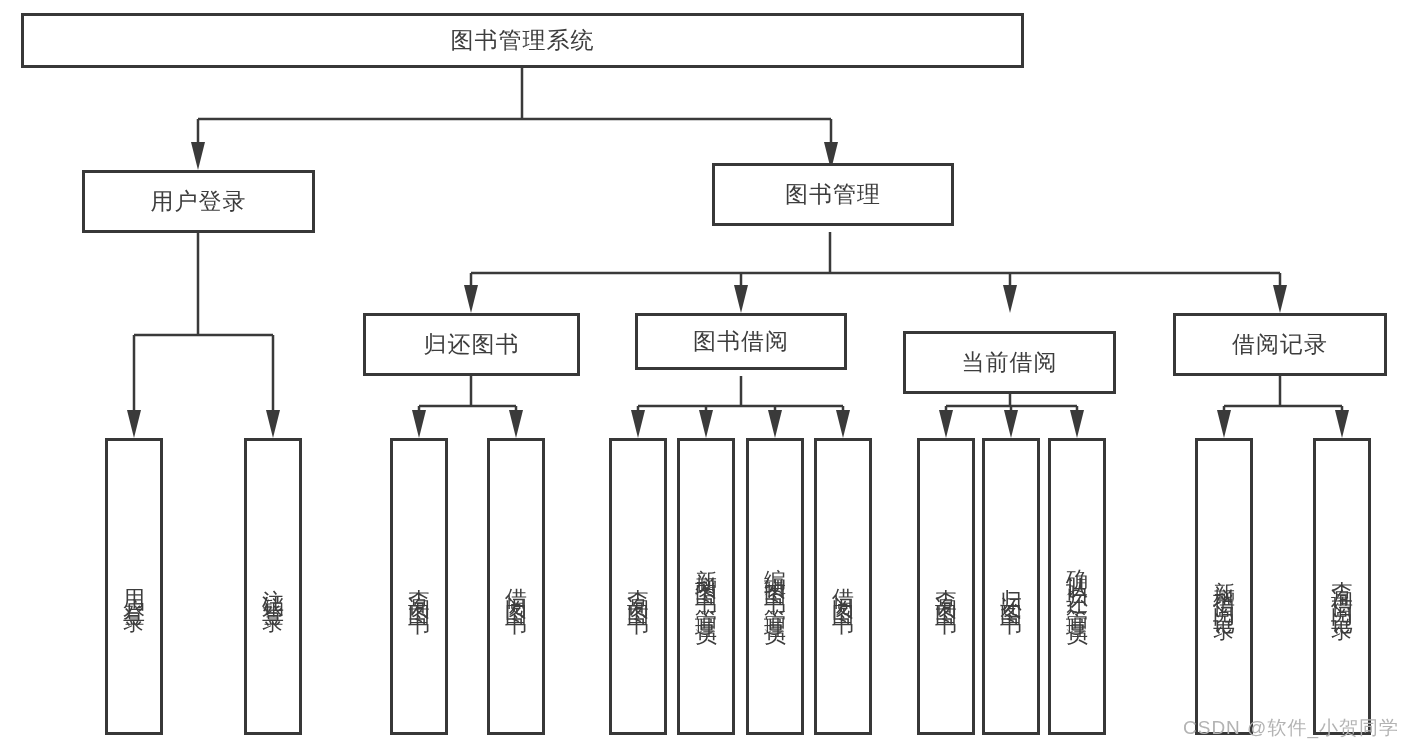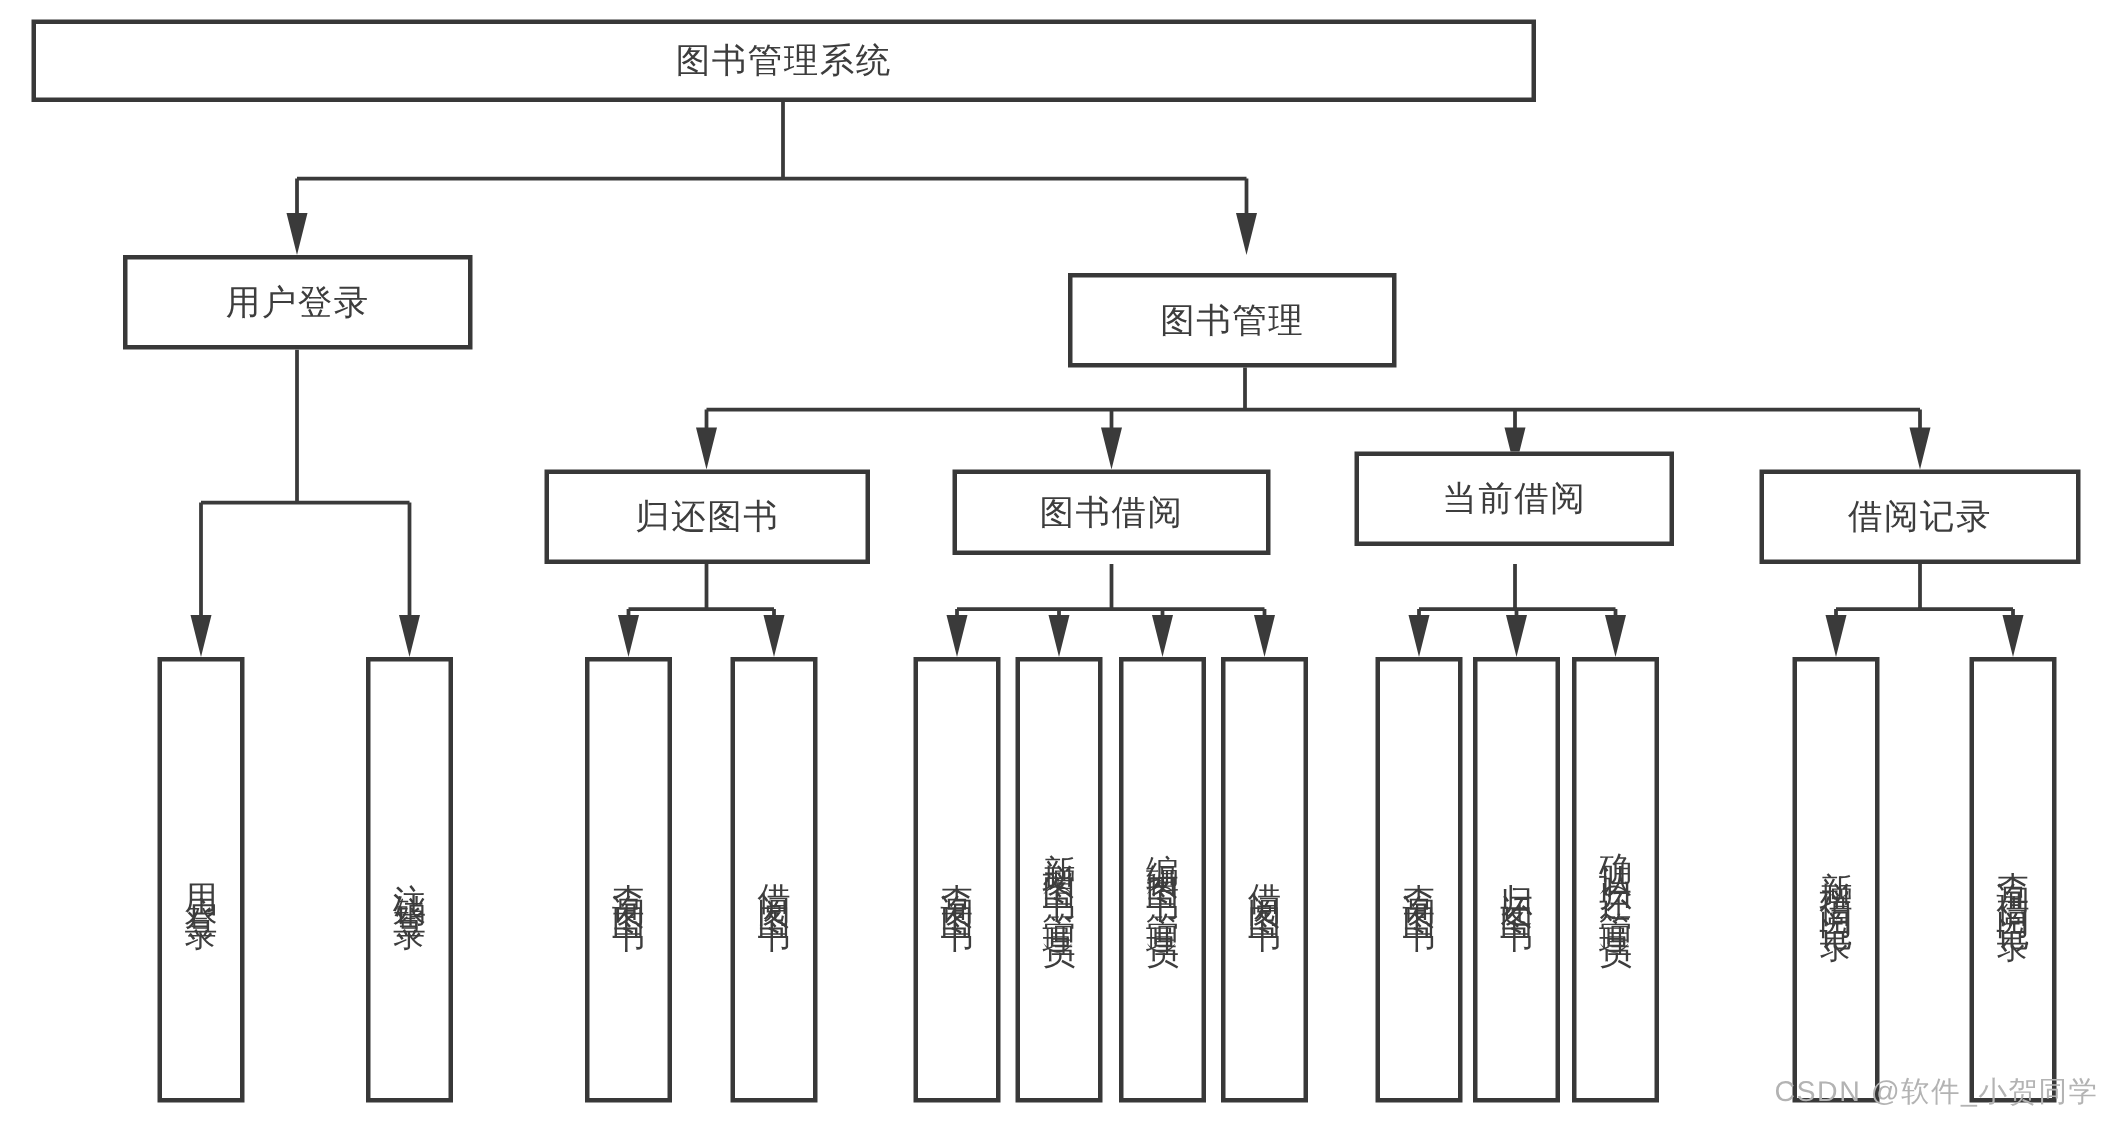--- a/index.html
+++ b/index.html
@@ -107,31 +107,31 @@
     </g>
   </svg>
 
   <div class="hbox" style="left:21px; top:13px; width:1003px; height:55px;">
     <span>图书管理系统</span>
   </div>
 
   <div class="hbox" style="left:82px; top:170px; width:233px; height:63px;">
     <span>用户登录</span>
   </div>
-  <div class="hbox" style="left:712px; top:182px; width:219px; height:63px;">
+  <div class="hbox" style="left:712px; top:163px; width:242px; height:63px;">
     <span>图书管理</span>
   </div>
 
   <div class="hbox" style="left:363px; top:313px; width:217px; height:63px;">
     <span>归还图书</span>
   </div>
   <div class="hbox" style="left:635px; top:313px; width:212px; height:57px;">
     <span>图书借阅</span>
   </div>
-  <div class="hbox" style="left:903px; top:301px; width:213px; height:63px;font-family:Liberation Serif, serif;">
+  <div class="hbox" style="left:903px; top:331px; width:213px; height:63px;font-family:Liberation Serif, serif;">
     <span>当前借阅</span>
   </div>
   <div class="hbox" style="left:1173px; top:313px; width:214px; height:63px;">
     <span>借阅记录</span>
   </div>
 
   <div class="vbox" style="left:105px;">
     <span class="vtext">用户登录</span>
   </div>
   <div class="vbox" style="left:244px;">

